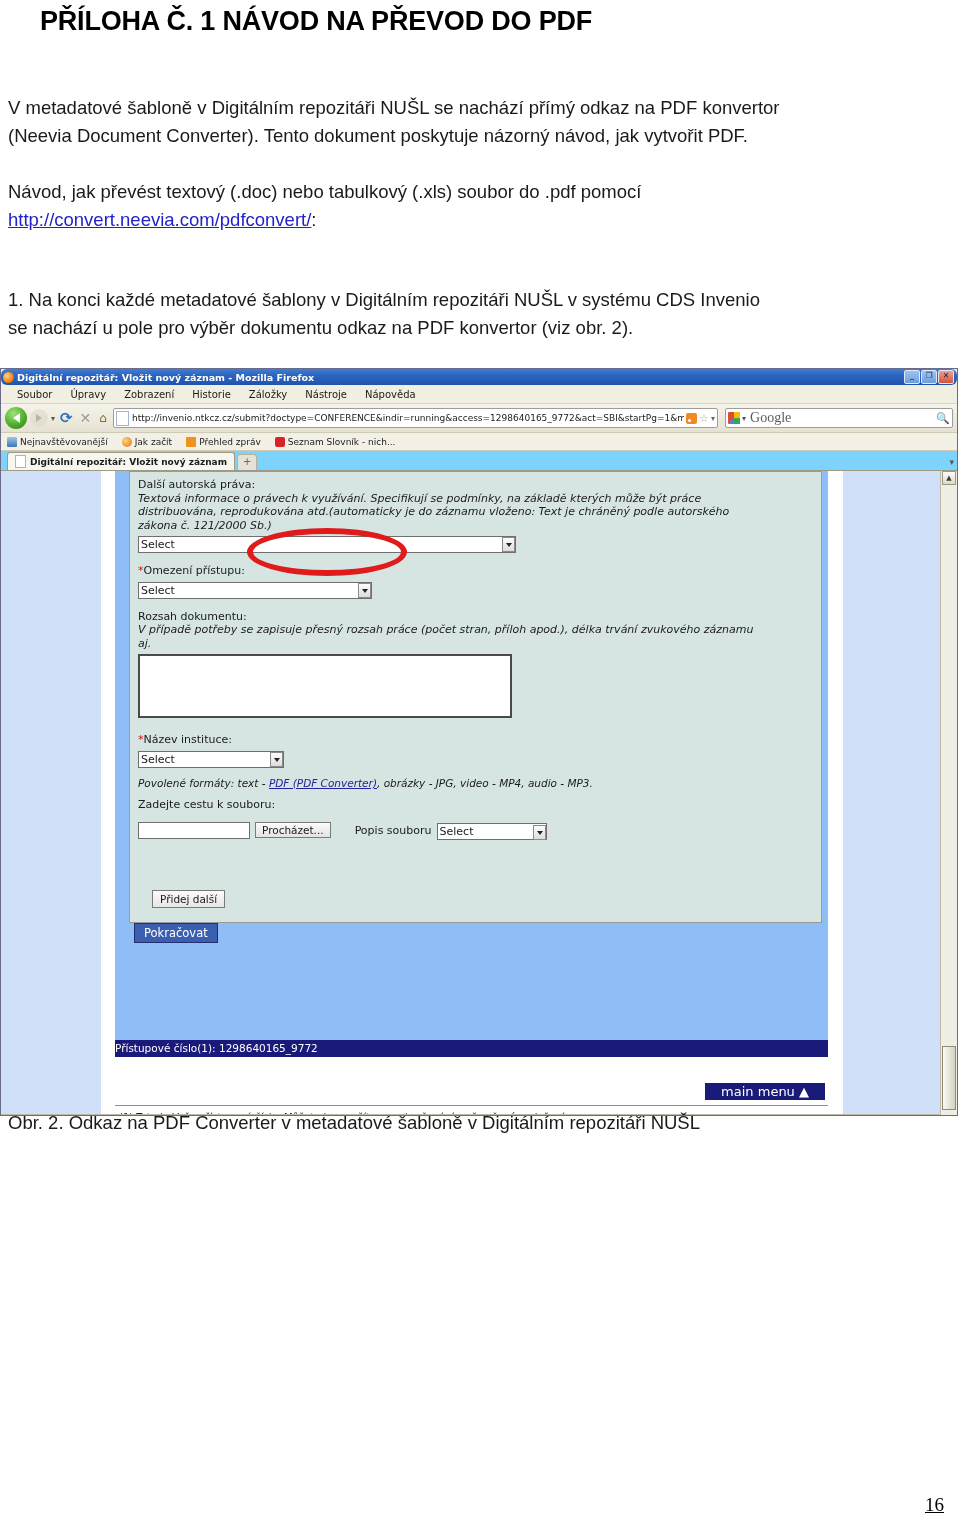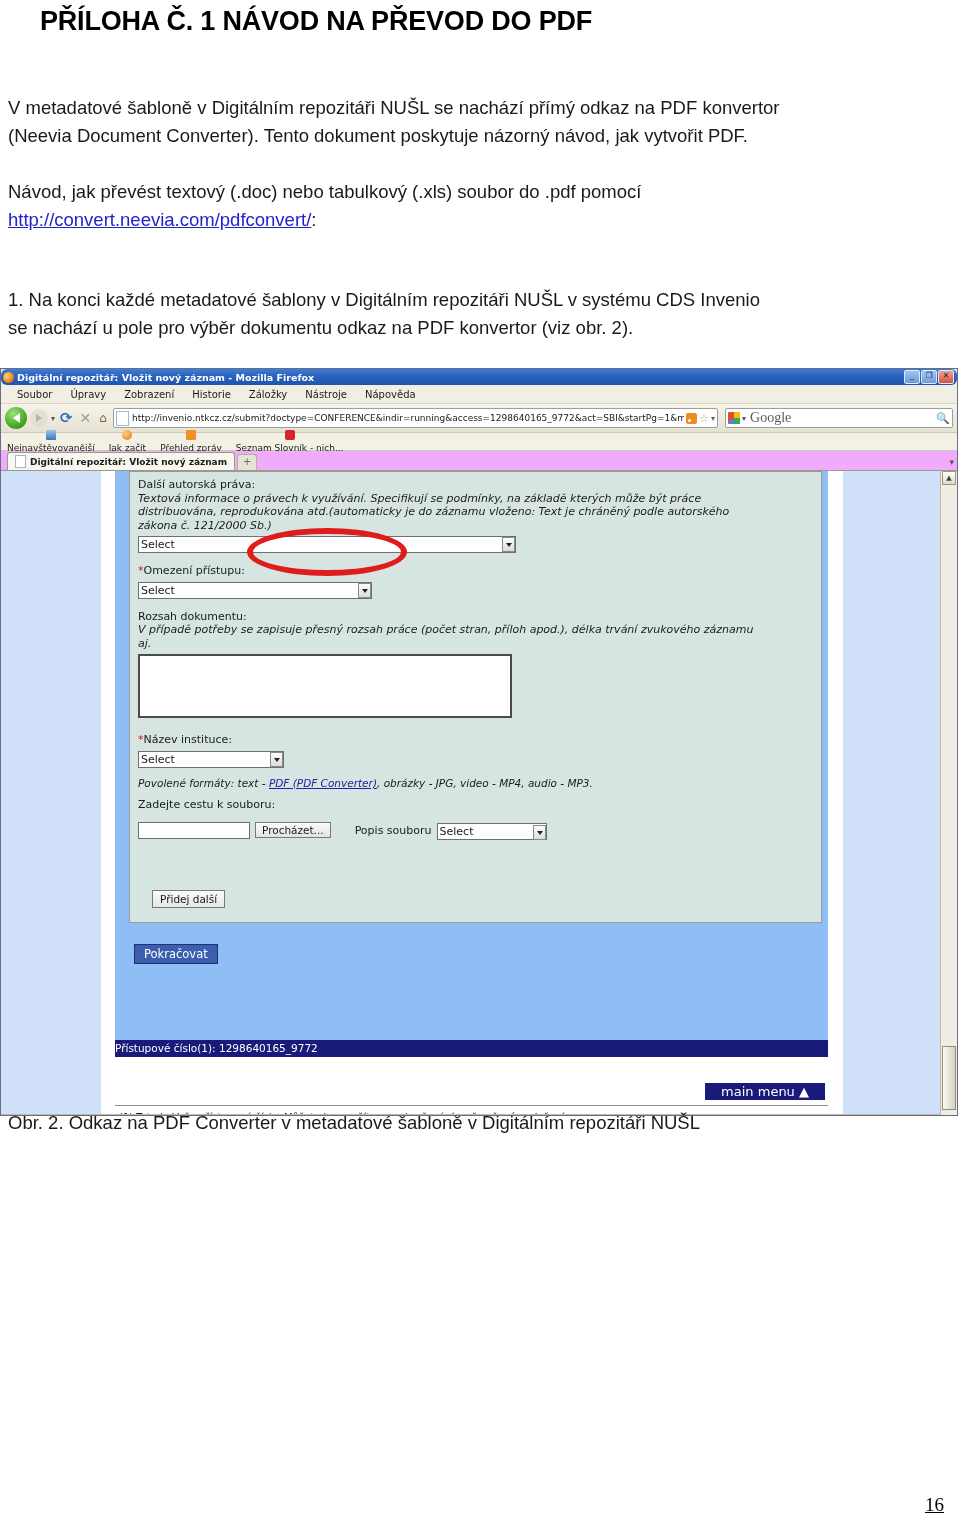--- a/index.html
+++ b/index.html
@@ -231,32 +231,32 @@
     height: 17px;
     background: #f3f1e5;
     border-bottom: 1px solid #cfcab6;
     display: flex;
     align-items: center;
     padding-left: 6px;
     gap: 14px;
   }
   .bm {
     display: flex; align-items: center; gap: 3px;
-    font-size: 9px; color: #1b1b1b; white-space: nowrap; flex-direction: column;
+    font-size: 9px; color: #1b1b1b; white-space: nowrap;
   }
   .bm-ico { width: 10px; height: 10px; flex: none; border-radius: 1px; }
   .bm-ico.blue   { background: linear-gradient(#9fc6ea,#3a76b8); }
   .bm-ico.ff     { background: radial-gradient(circle at 35% 35%, #ffd27f, #e6720f); border-radius:50%; }
   .bm-ico.rss    { background: #f0921f; }
   .bm-ico.s      { background: #d9222a; border-radius: 2px; }
 
   
   .tabstrip {
     height: 19px;
-    background: #f0abfc;
+    background: #7dd3fc;
     display: flex;
     align-items: flex-end;
     padding-left: 6px;
     border-bottom: 1px solid #9e9a88;
     position: relative;
   }
   .tab {
     height: 17px;
     background: #f7f6ef;
     border: 1px solid #9e9a88;
@@ -460,21 +460,21 @@
     font-family: "DejaVu Sans", sans-serif;
     font-size: 10.5px;
     background: linear-gradient(#fbfbfb,#e6e6e6);
     border: 1px solid #7a7a7a;
     padding: 2px 7px;
     color: #1b1b1b;
   }
 
   .btn-continue {
     position: absolute;
-    left: 19px; top: 473px;
+    left: 19px; top: 452px;
     font-family: "DejaVu Sans", sans-serif;
     font-size: 11.5px;
     background: #3a5fae;
     border: 1px solid #22306d;
     color: #ffffff;
     padding: 2px 9px;
   }
 
   .accbar {
     position: absolute;

